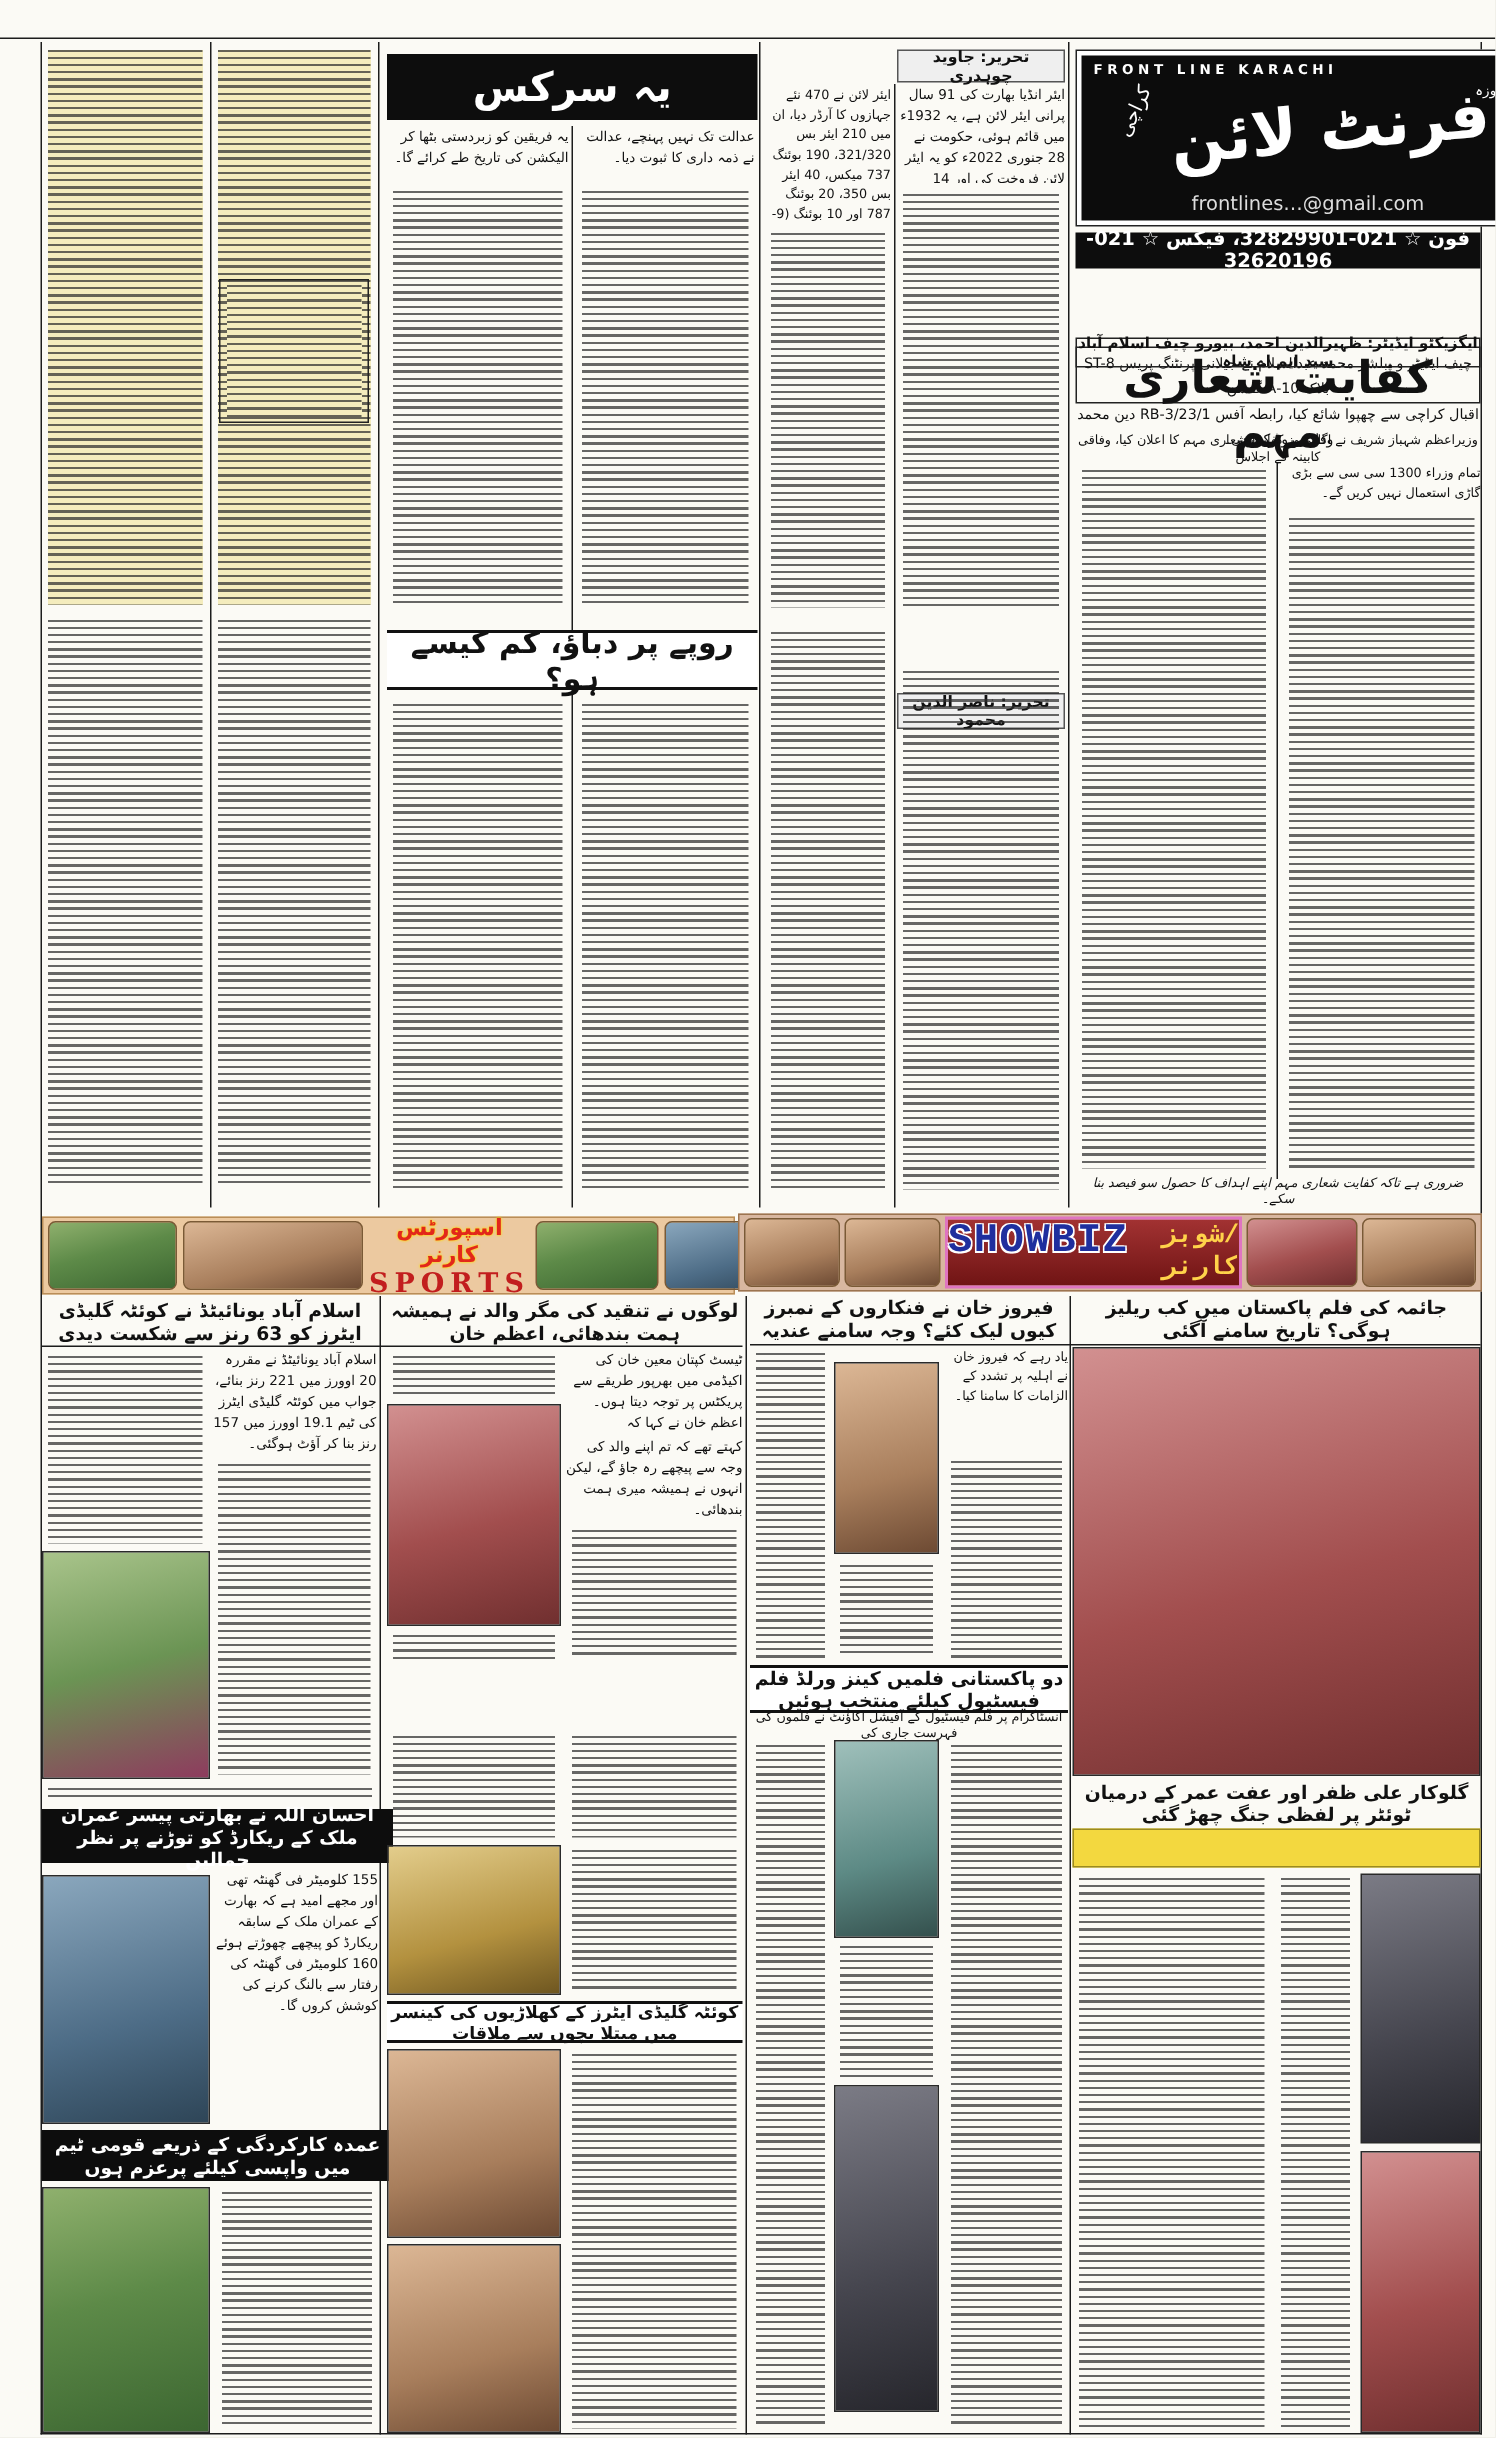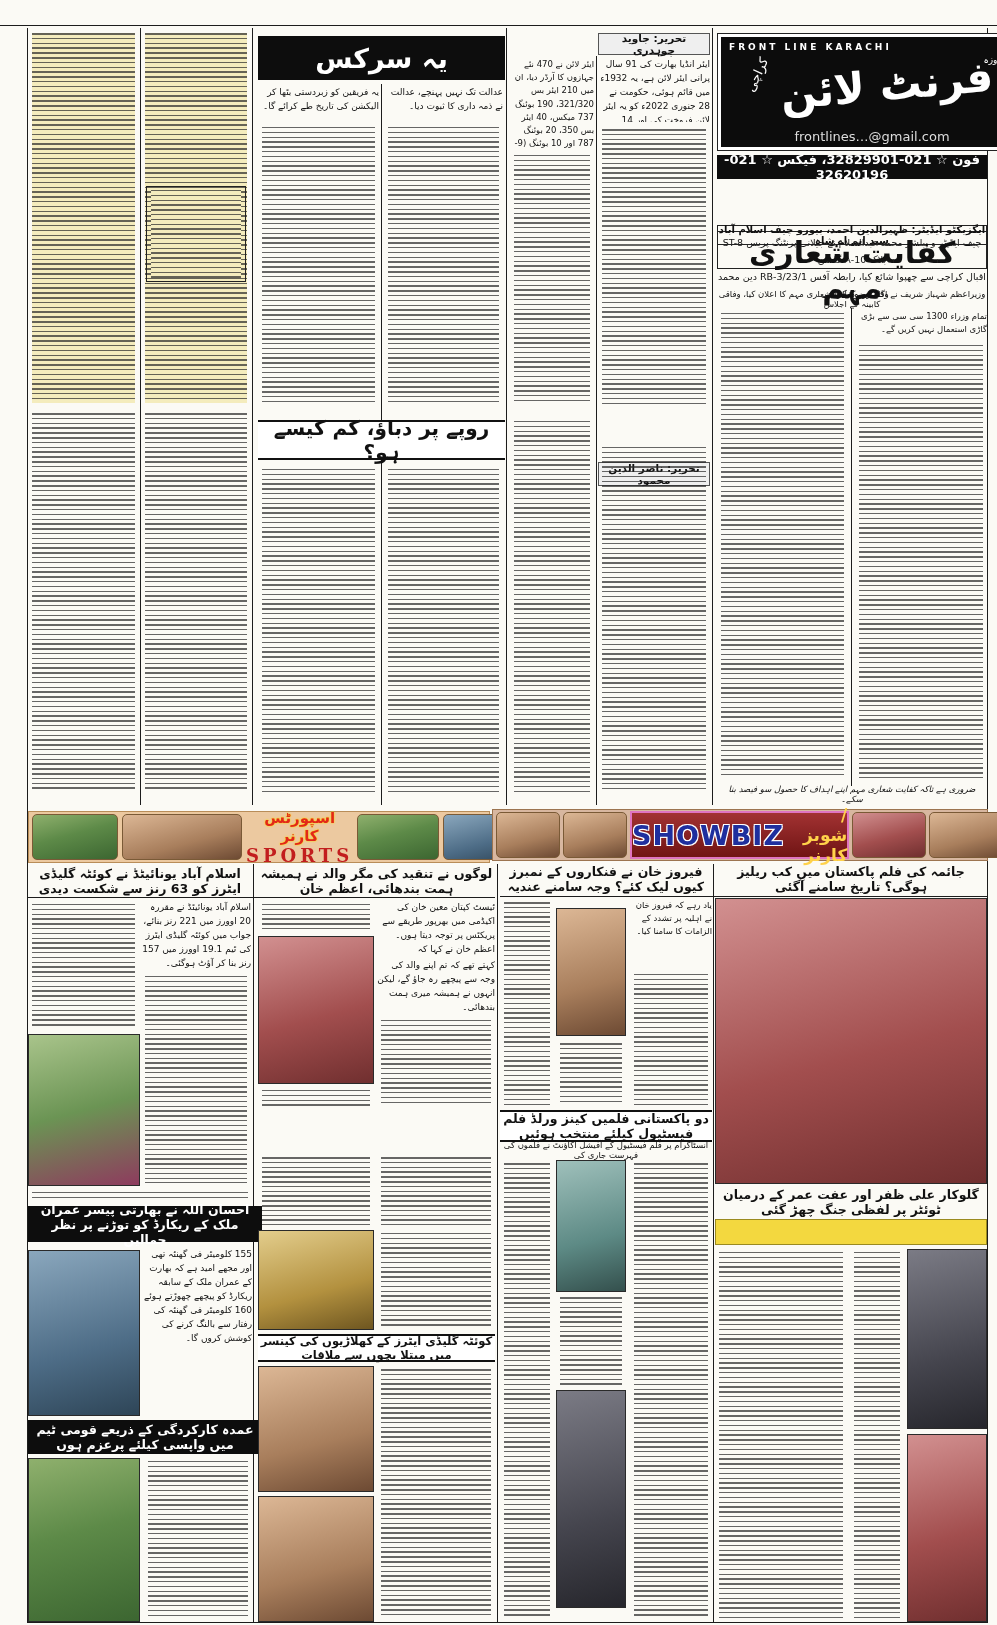--- a/index.html
+++ b/index.html
@@ -23,21 +23,21 @@
   .ph-red{background:linear-gradient(165deg,#d29090 0%,#a24e4e 55%,#702f2f 100%);}
   .ph-blue{background:linear-gradient(165deg,#8aa7bd 0%,#4d6c86 60%,#2e4557 100%);}
   .ph-gold{background:linear-gradient(165deg,#e3cd8c 0%,#b3913f 60%,#6e5620 100%);}
   .ph-dark{background:linear-gradient(165deg,#7b7b85 0%,#45454e 60%,#26262c 100%);}
   .ph-teal{background:linear-gradient(165deg,#9fc0bb 0%,#5d8a85 60%,#34504d 100%);}
   .sports-banner{background:#ecc9a0;border:1px solid #b98d58;display:flex;align-items:center;gap:4px;padding:3px;}
   .showbiz-banner{background:#d8b7a0;border:1px solid #9c7450;display:flex;align-items:center;gap:3px;padding:3px;}
   .bphoto{height:44px;border-radius:5px;border:1px solid #7a5a36;flex:none;}
   .sports-word{color:#e2271b;font-weight:bold;font-size:15px;text-shadow:0 0 2px #ffd900,0 0 1px #ffd900;}
   .sports-eng{color:#c21e1e;font-weight:bold;font-size:18px;letter-spacing:4px;font-family:"DejaVu Serif",serif;}
-  .sbz-center{flex:1;height:44px;background:linear-gradient(#a23232,#701414);border:2px solid #df74c0;display:flex;align-items:center;justify-content:center;gap:19px;}
+  .sbz-center{flex:1;height:44px;background:linear-gradient(#a23232,#701414);border:2px solid #df74c0;display:flex;align-items:flex-start;justify-content:center;gap:19px;font-family:Liberation Mono, monospace;}
   .sbz-eng{color:#1f2f9e;font-weight:bold;font-size:27px;letter-spacing:1px;text-shadow:-1px -1px 0 #fff,1px -1px 0 #fff,-1px 1px 0 #fff,1px 1px 0 #fff;}
   .sbz-urd{color:#ffd24a;font-weight:bold;font-size:17px;}
   .byline{background:#efefef;border:1px solid #555;font-weight:bold;font-size:10.5px;}
   .yellowbar{background:#f3d83f;border:1px solid #9a8a20;}
 </style>
 </head>
 <body>
 
 <div class="page">
 

